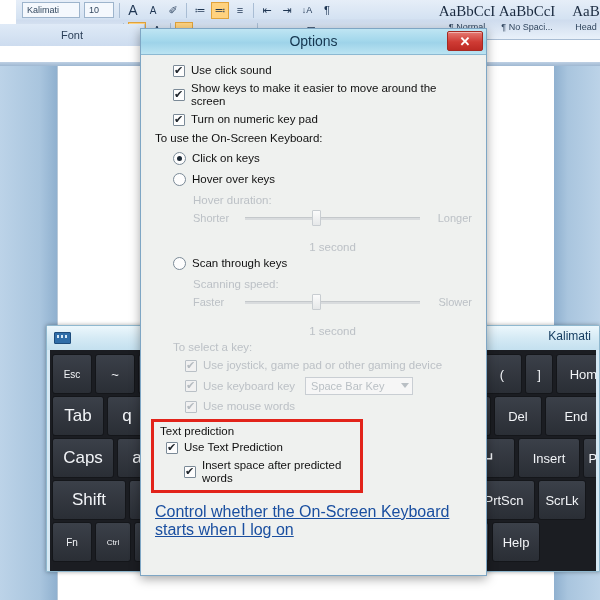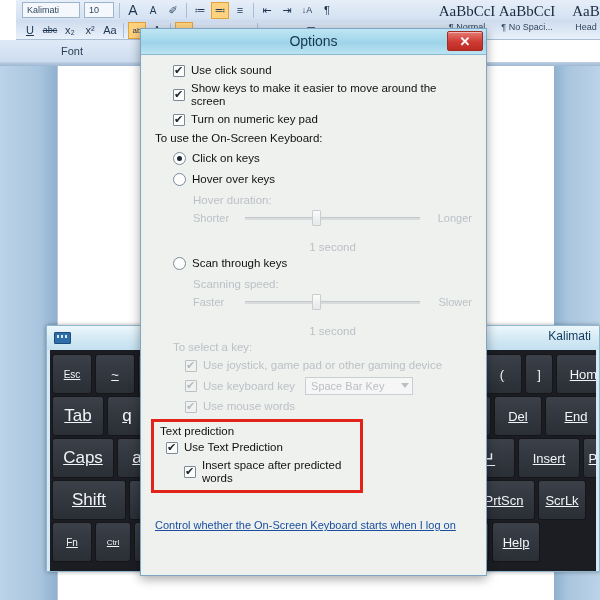--- a/index.html
+++ b/index.html
@@ -38,21 +38,21 @@
 
   .styles-area { position: absolute; right: 0; top: 0; width: 180px; height: 40px; }
   .style-chip {
     position: absolute; top: 0; width: 58px; height: 40px;
     text-align: center; color: #1b2b40;
   }
   .style-chip .big { font-family: "Liberation Serif", serif; font-size: 15px; line-height: 22px; display:block; }
   .style-chip .sml { font-size: 9px; line-height: 11px; display:block; color:#30455e; }
 
   .font-group-label {
-    position: absolute; left: 0; top: 40px; width: 145px; height: 22px;
+    position: absolute; left: 0; top: 24px; width: 145px; height: 22px;
     background: linear-gradient(180deg,#dfeaf7,#cddcef);
     border-right: 1px solid #b5c7dc;
     font-size: 11px; color: #2b3f58; text-align: center; line-height: 22px;
   }
   .ribbon-bottom {
     position: absolute; left: 0; top: 62px; width: 600px; height: 4px;
     background: linear-gradient(180deg,#bed0e4,#9fb8d2);
   }
 
   .doc-area {
@@ -113,21 +113,20 @@
     background: linear-gradient(180deg,#3b4049,#2a2e35);
     border: 1px solid #14161a;
     border-radius: 3px;
     margin-right: 3px;
     color: #f2f4f7;
     display: flex; align-items: center; justify-content: center;
     font-size: 17px;
     white-space: nowrap;
     overflow: hidden;
     flex: 0 0 auto;
-    text-decoration: underline;
   }
   .key.sm { font-size: 10px; }
   .key.md { font-size: 13px; }
   .key.tiny { font-size: 8px; }
 
   
   .dlg {
     position: absolute; left: 140px; top: 28px; width: 347px; height: 548px;
     background: #eef0ee;
     border: 1px solid #7ea6c4;
@@ -224,22 +223,22 @@
 
   .red-box {
     border: 3px solid #e2231a;
     padding: 3px 6px 5px 6px;
     margin: 6px 0 6px -4px;
     width: 212px;
   }
   .group-title { margin-bottom: 4px; }
 
   .link {
-    color: #1a4fa0; text-decoration: underline; font-size: 11px;
-    margin-top: 20px; display: inline-block;
+    color: #1a4fa0; text-decoration: underline; font-size: 16px;
+    margin-top: 4px; display: inline-block;
   }
 
   .btn-row {
     position: absolute; right: 8px; bottom: 8px;
     display: flex; align-items: center;
   }
   .btn {
     width: 80px; height: 22px;
     background: linear-gradient(180deg,#fbfdfe 0%, #eef3f7 48%, #dfe8ef 52%, #eef4f9 100%);
     border: 1px solid #9fb4c5; border-radius: 3px;

